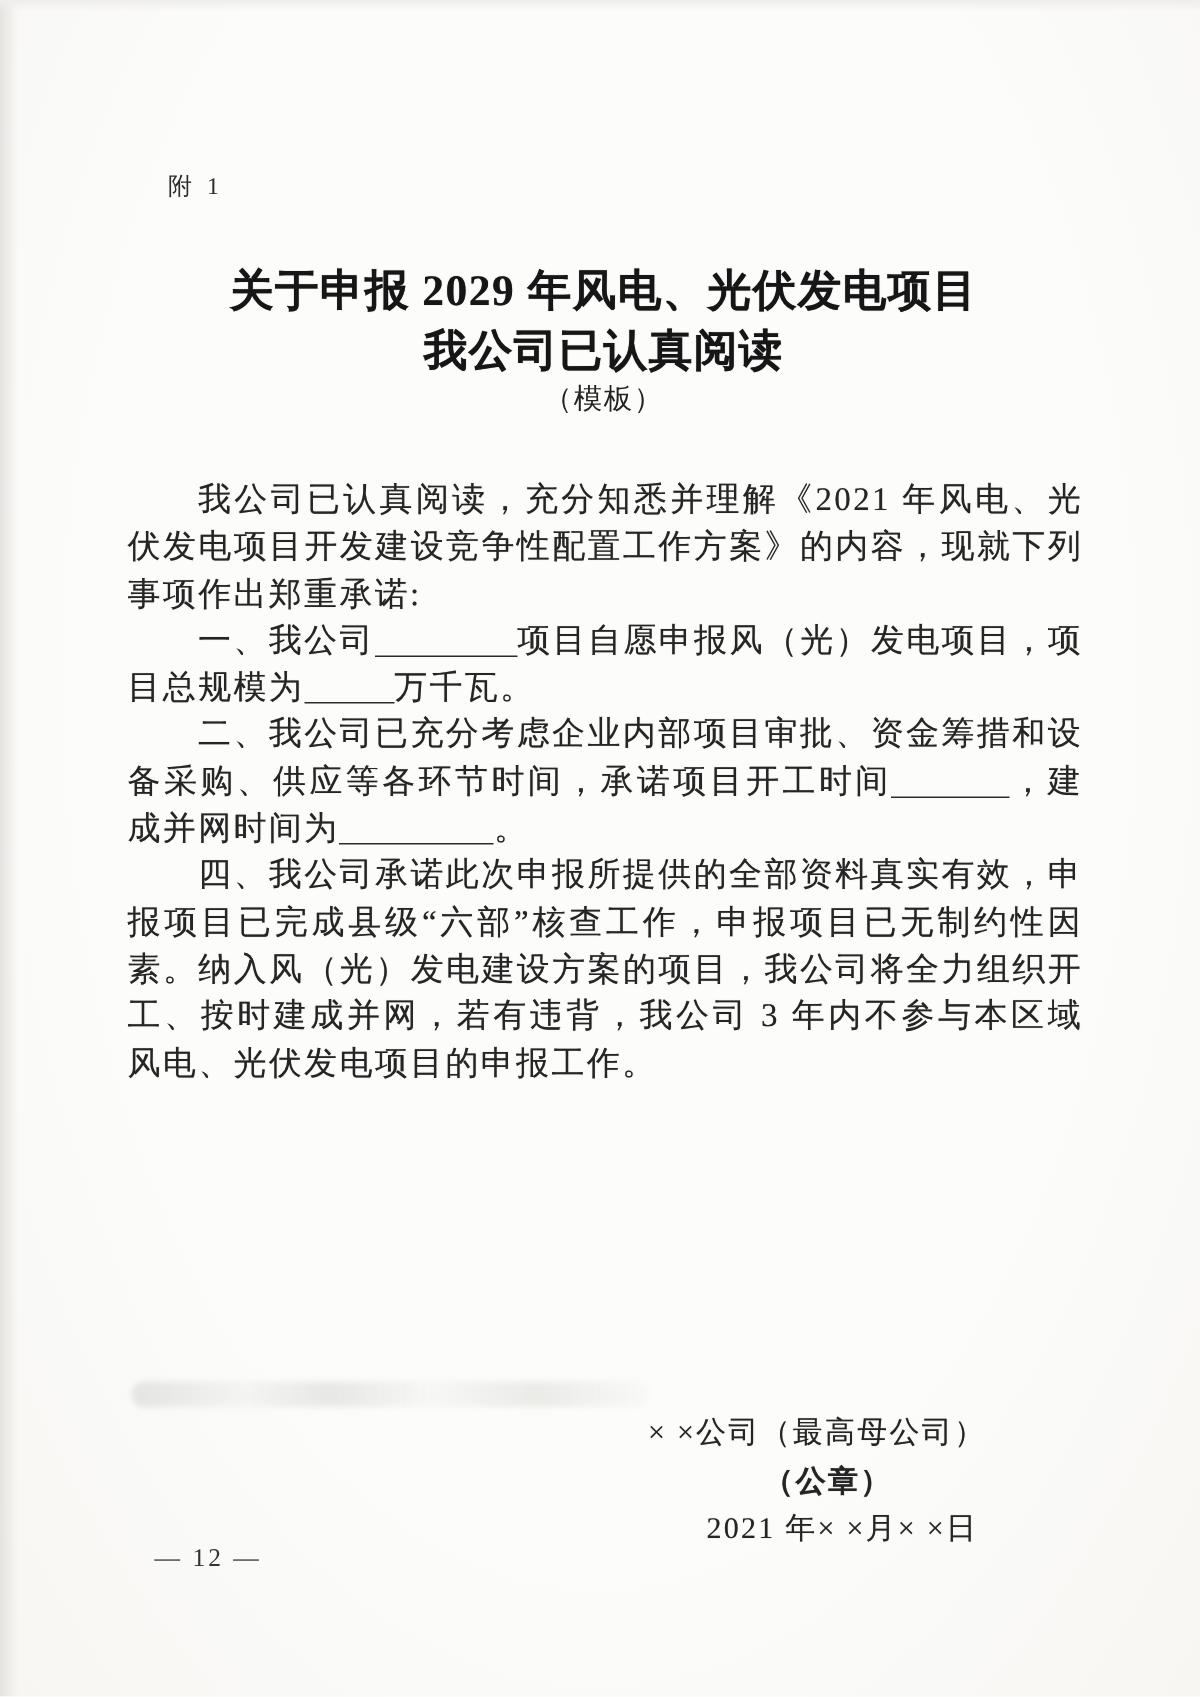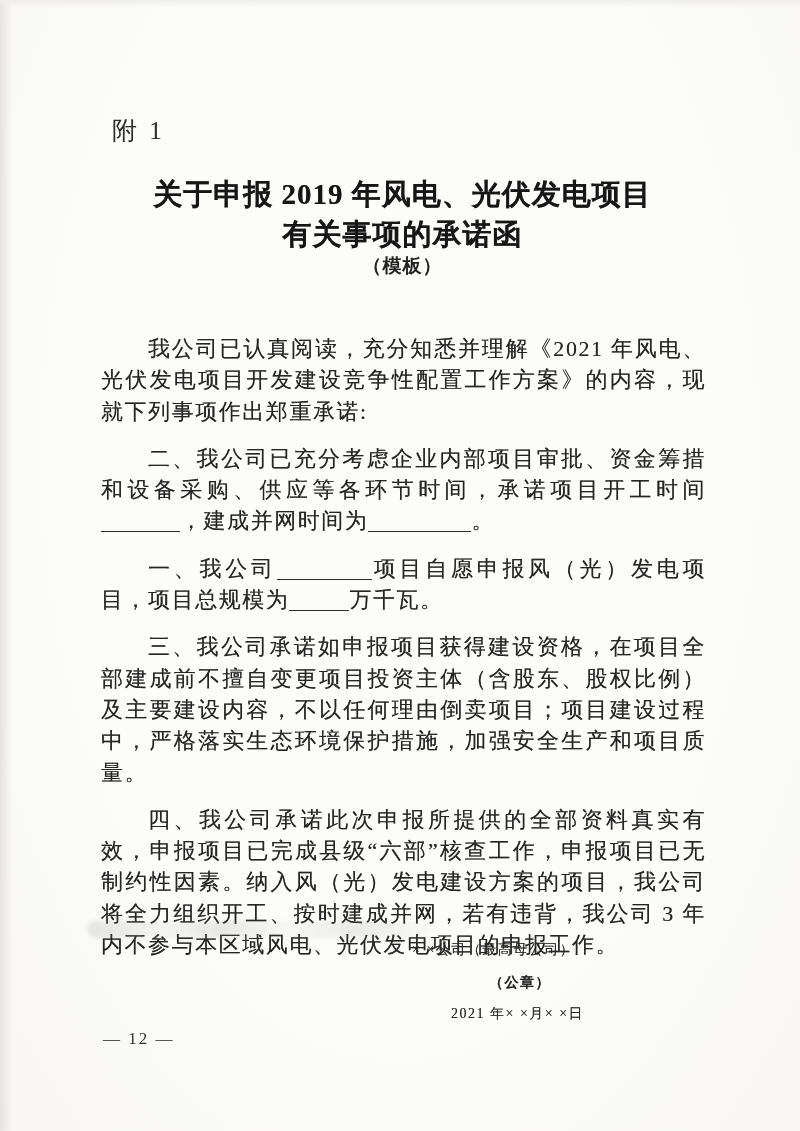--- a/index.html
+++ b/index.html
@@ -20,91 +20,91 @@
   .scan-edge-left {
     position: absolute; left: 0; top: 0; bottom: 0; width: 12px;
     background: linear-gradient(to right, #e4e3e0, rgba(240,239,236,0));
   }
   .scan-edge-top {
     position: absolute; left: 0; top: 0; right: 0; height: 8px;
     background: linear-gradient(to bottom, #efeeec, rgba(240,239,236,0));
   }
   .attachment {
     position: absolute; left: 112px; top: 114px;
-    font-size: 25px; letter-spacing: 3px; color: #2d2d2d;
+    font-size: 16px; letter-spacing: 3px; color: #2d2d2d;
   }
   .title {
     position: absolute; left: 85px; top: 174px; width: 635px;
     text-align: center;
     font-size: 29px; font-weight: 700; color: #161616;
     line-height: 40px; letter-spacing: 1px;
     text-shadow: 0 0 0.5px rgba(20,20,20,0.7);
   }
   .subtitle {
     position: absolute; left: 85px; top: 253px; width: 635px;
     text-align: center;
-    font-size: 19px; font-weight: 700; color: #222;
+    font-size: 19px; font-weight: 400; color: #222;
     letter-spacing: 1px;
   }
   .body-text {
     position: absolute; left: 85px; top: 317px; width: 637px;
     font-size: 22px; line-height: 31.3px; letter-spacing: 1.55px;
     color: #252525;
     text-align: justify;
     text-justify: inter-ideograph;
     text-shadow: 0 0 0.5px rgba(45,45,45,0.55);
   }
-  .para { text-indent: 47px; margin: 16px; font-family: Liberation Serif, serif; }
+  .para { text-indent: 47px; margin: 0; font-family: Liberation Serif, serif; }
   .blank {
     display: inline-block;
     height: 20px;
     border-bottom: 1.7px solid #2c2c2c;
     vertical-align: -4px;
   }
   .smudge {
     position: absolute; top: 921px; left: 88px; width: 345px; height: 17px;
     background: linear-gradient(90deg,
       rgba(140,140,138,0.20), rgba(165,165,160,0.08) 22%,
       rgba(140,140,138,0.18) 38%, rgba(170,170,165,0.06) 58%,
       rgba(145,145,140,0.16) 78%, rgba(180,180,175,0.04));
     filter: blur(2px);
     border-radius: 8px;
   }
   .sig-line {
     position: absolute;
-    font-size: 14px; letter-spacing: 1.5px; color: #252525;
+    font-size: 20px; letter-spacing: 1.5px; color: #252525;
     text-shadow: 0 0 0.5px rgba(45,45,45,0.55);
     white-space: nowrap;
+    margin-left: 20px;
   }
   .sig-company { top: 941px; left: 412px; }
   .sig-seal    { top: 974px; left: 489px; font-weight: bold; }
   .sig-date    { top: 1005px; left: 451px; text-align: center; }
   .page-number {
     position: absolute; left: 103px; top: 1029px;
     font-size: 17px; letter-spacing: 2px; color: #333; text-align: right;
   }
 </style>
 </head>
 <body>
 
 <div class="page">
   <div class="scan-edge-left"></div>
   <div class="scan-edge-top"></div>
 
   <div class="attachment">附 1</div>
 
-  <h1 class="title"><span>关于申报 2019 年风电、光伏发电项目</span><br><span>有关事项的承诺函</span></h1>
+  <h1 class="title"><span>关于申报 2029 年风电、光伏发电项目</span><br><span>我公司已认真阅读</span></h1>
 
   <div class="subtitle">（模板）</div>
 
   <div class="body-text">
       <p class="para"><span>我公司已认真阅读，充分知悉并理解《2021 年风电、光伏发电项目开发建设竞争性配置工作方案》的内容，现就下列事项作出郑重承诺:</span></p>
+      <p class="para"><span>一、我公司</span><span class="blank" style="width: 95px;"></span><span>项目自愿申报风（光）发电项目，项目总规模为</span><span class="blank" style="width: 60px;"></span><span>万千瓦。</span></p>
       <p class="para"><span>二、我公司已充分考虑企业内部项目审批、资金筹措和设备采购、供应等各环节时间，承诺项目开工时间</span><span class="blank" style="width: 79px;"></span><span>，建成并网时间为</span><span class="blank" style="width: 103px;"></span><span>。</span></p>
-      <p class="para"><span>一、我公司</span><span class="blank" style="width: 95px;"></span><span>项目自愿申报风（光）发电项目，项目总规模为</span><span class="blank" style="width: 60px;"></span><span>万千瓦。</span></p>
-      <p class="para"><span>三、我公司承诺如申报项目获得建设资格，在项目全部建成前不擅自变更项目投资主体（含股东、股权比例）及主要建设内容，不以任何理由倒卖项目；项目建设过程中，严格落实生态环境保护措施，加强安全生产和项目质量。</span></p>
       <p class="para"><span>四、我公司承诺此次申报所提供的全部资料真实有效，申报项目已完成县级“六部”核查工作，申报项目已无制约性因素。纳入风（光）发电建设方案的项目，我公司将全力组织开工、按时建成并网，若有违背，我公司 3 年内不参与本区域风电、光伏发电项目的申报工作。</span></p>
     </div>
 
   <div class="smudge"></div>
 
   <div class="sig-line sig-company">× ×公司（最高母公司）</div>
   <div class="sig-line sig-seal">（公章）</div>
   <div class="sig-line sig-date">2021 年× ×月× ×日</div>
 
   <div class="page-number">— 12 —</div>

